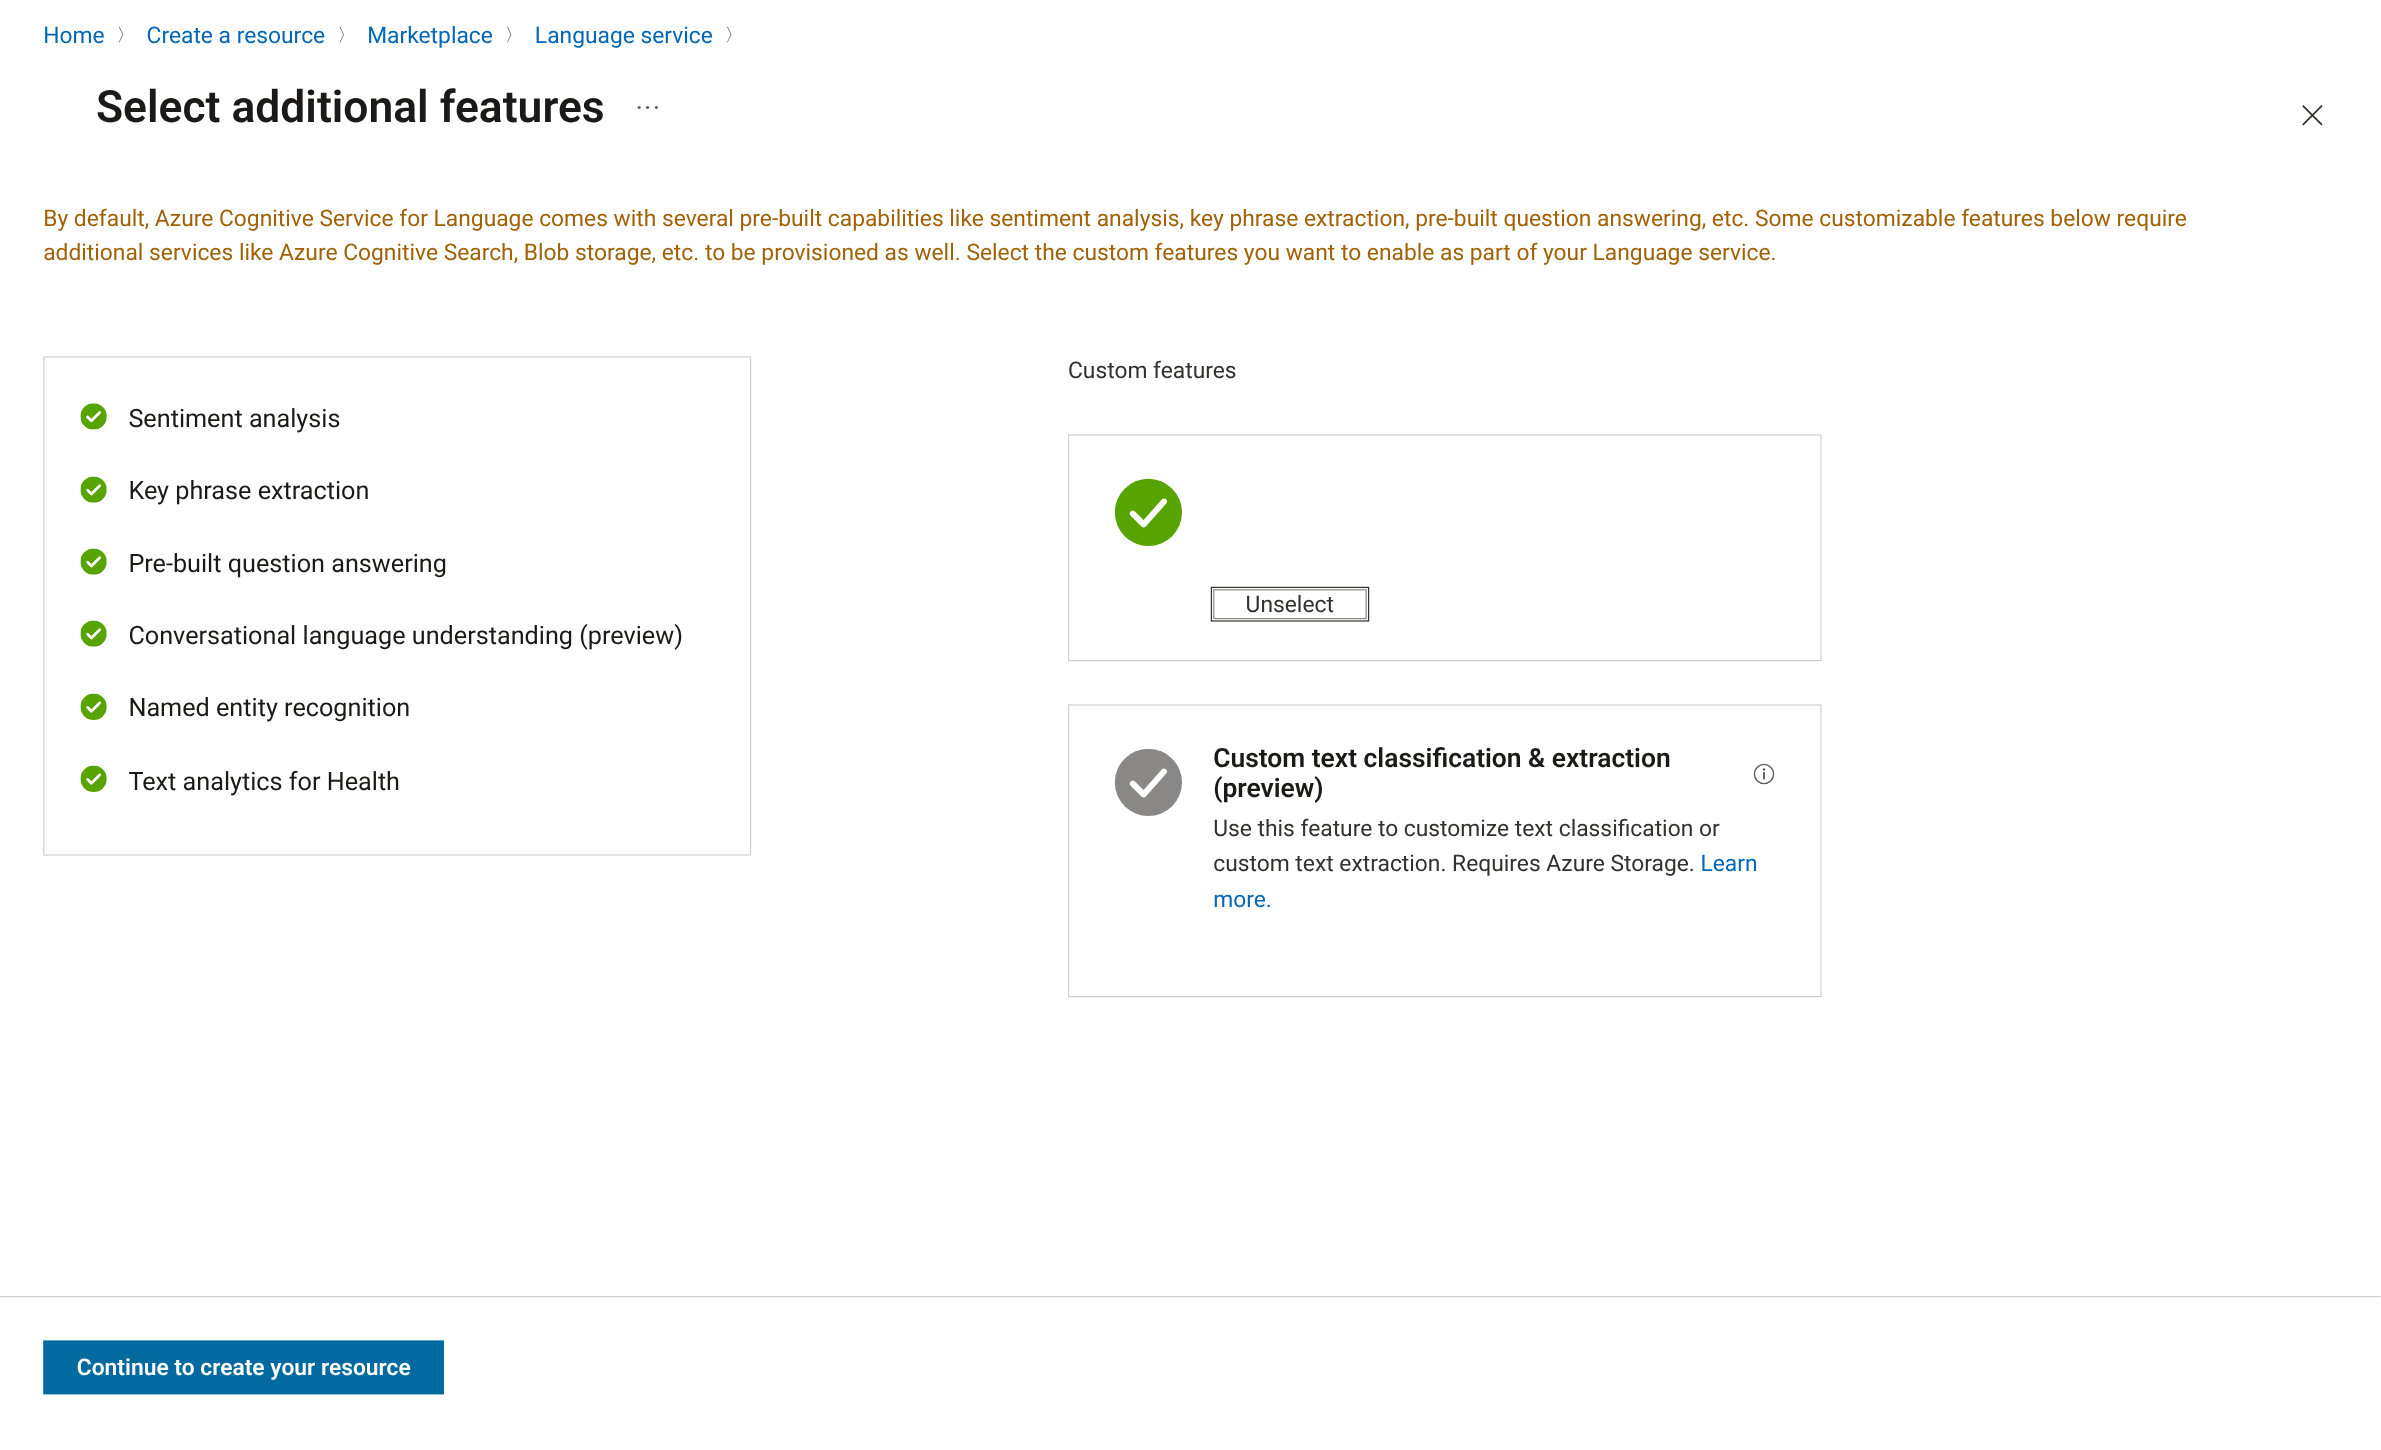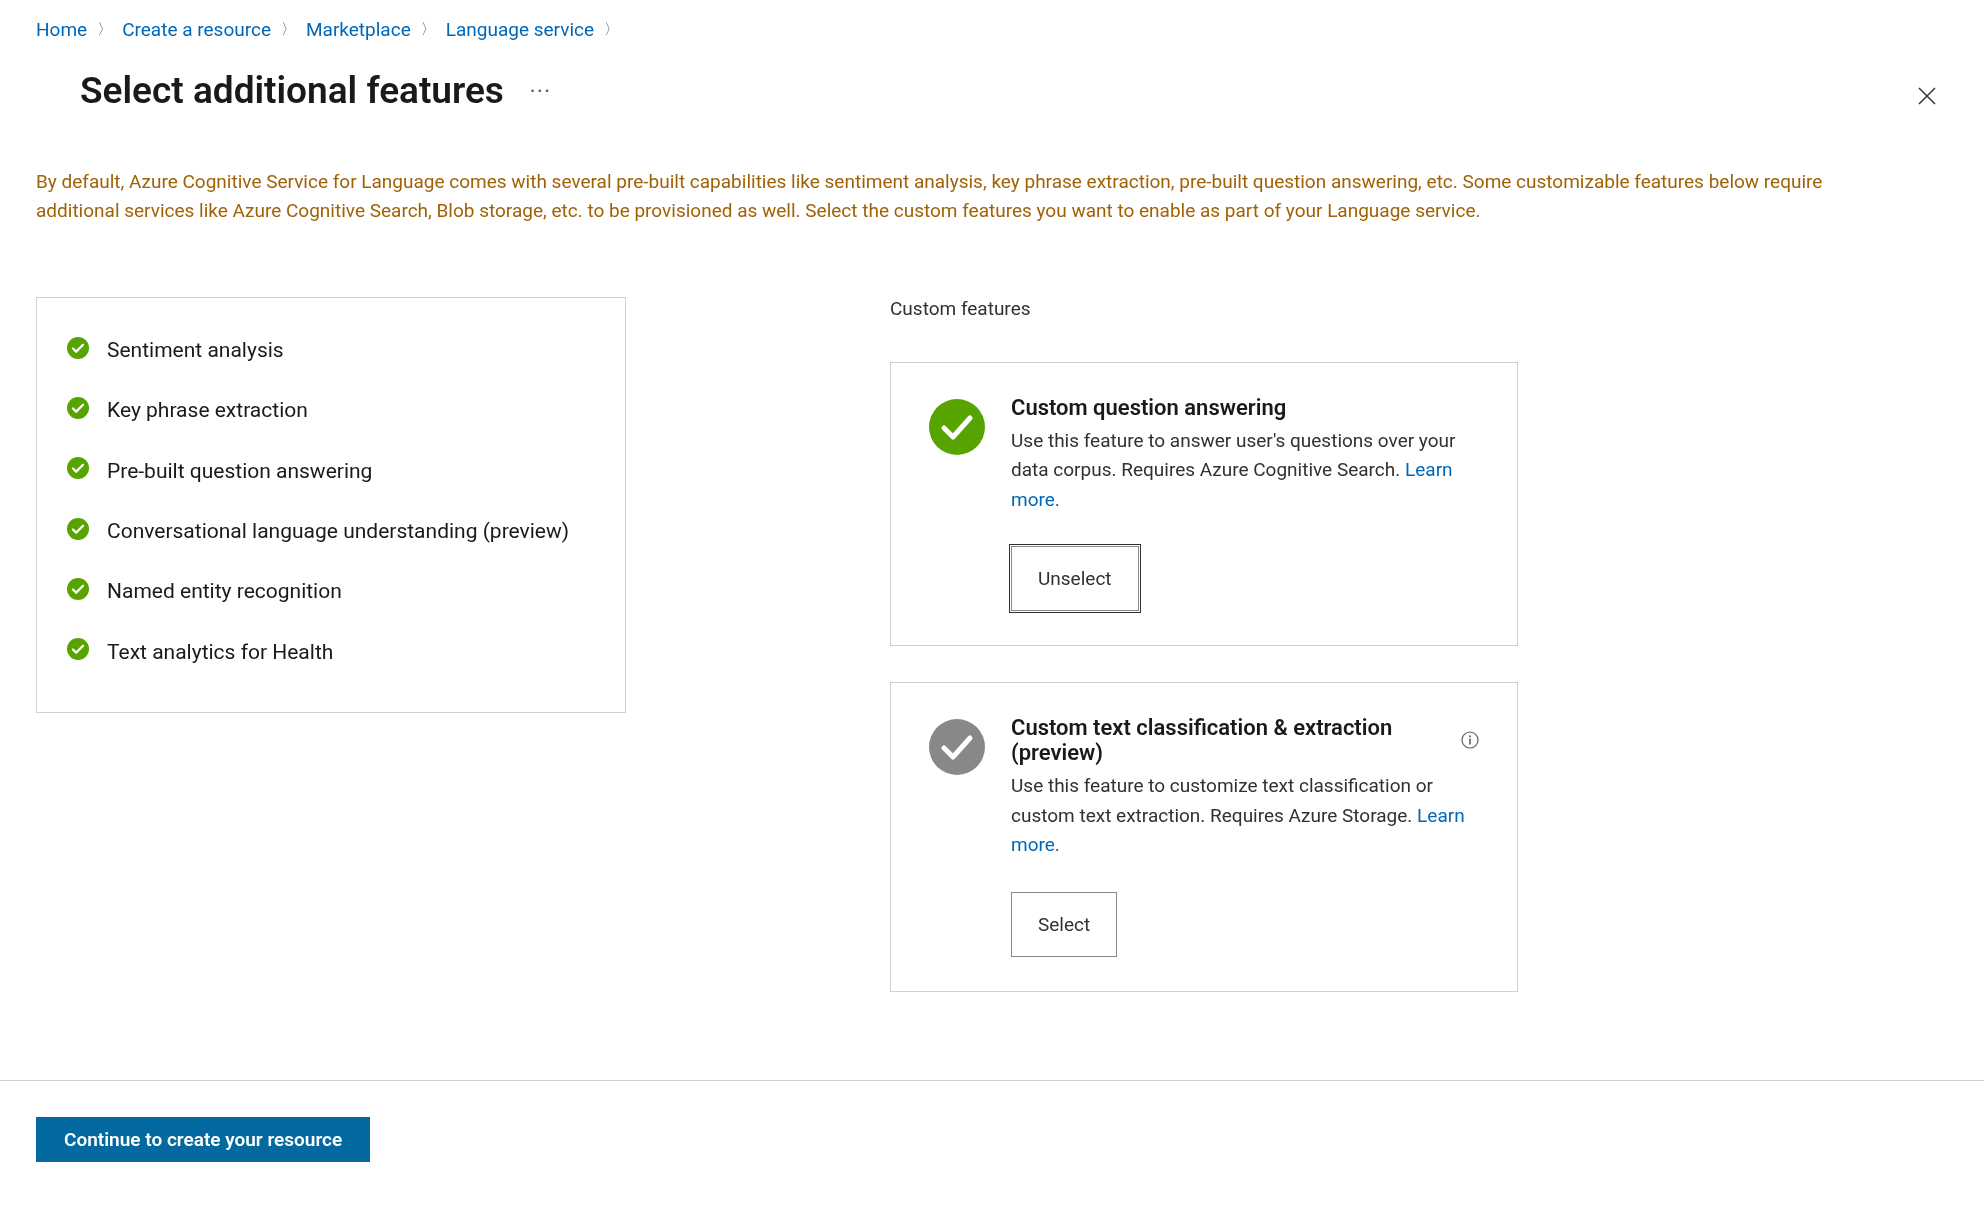--- a/index.html
+++ b/index.html
@@ -125,21 +125,21 @@
     color: #0067b8;
     text-decoration: none;
     cursor: pointer;
   }
   .btn-row { padding-left: 82px; }
   .btn-secondary {
     background: #ffffff;
     border: 1px solid #8a8886;
     color: #323130;
     font-size: 19px;
-    padding: 20px 26px;
+    padding: 0 26px;
     cursor: pointer;
     font-family: inherit;
   }
   .btn-secondary.selected-outline {
     outline: 1px solid #323130;
     outline-offset: 1px;
   }
   .info-icon {
     display: inline-flex;
     vertical-align: middle;
@@ -266,26 +266,20 @@
       <div class="section-label">Custom features</div>
 
       <div class="custom-card">
         <div class="custom-body">
           <span class="check-lg">
             <svg width="56" height="56" viewBox="0 0 56 56">
                 <circle cx="28" cy="28" r="28" fill="#57a300"></circle>
                 <path d="M15 29 L24 38 L41 19" stroke="#fff" stroke-width="5" fill="none" stroke-linecap="round" stroke-linejoin="round"></path>
               </svg>
           </span>
-          <div>
-            <div class="custom-title">Custom question answering</div>
-            <div class="custom-desc">
-              <span>Use this feature to answer user's questions over your data corpus. Requires Azure Cognitive Search. </span><a>Learn more.</a>
-            </div>
-          </div>
         </div>
         <div class="btn-row">
           <button class="btn-secondary selected-outline">Unselect</button>
         </div>
       </div>
 
       <div class="custom-card">
         <div class="custom-body">
           <span class="check-lg">
             <svg width="56" height="56" viewBox="0 0 56 56">
@@ -302,23 +296,20 @@
                     <circle cx="9" cy="5.2" r="1" fill="#605e5c"></circle>
                     <rect x="8.2" y="7.5" width="1.6" height="6" fill="#605e5c"></rect>
                   </svg>
               </span>
             </div>
             <div class="custom-desc">
               <span>Use this feature to customize text classification or custom text extraction. Requires Azure Storage. </span><a>Learn more.</a>
             </div>
           </div>
         </div>
-        <div class="btn-row">
-          <button class="btn-secondary">Select</button>
-        </div>
       </div>
 
     </div>
 
   </div>
 </div>
 
 <div class="footer-bar">
   <button class="btn-primary">Continue to create your resource</button>
 </div>

